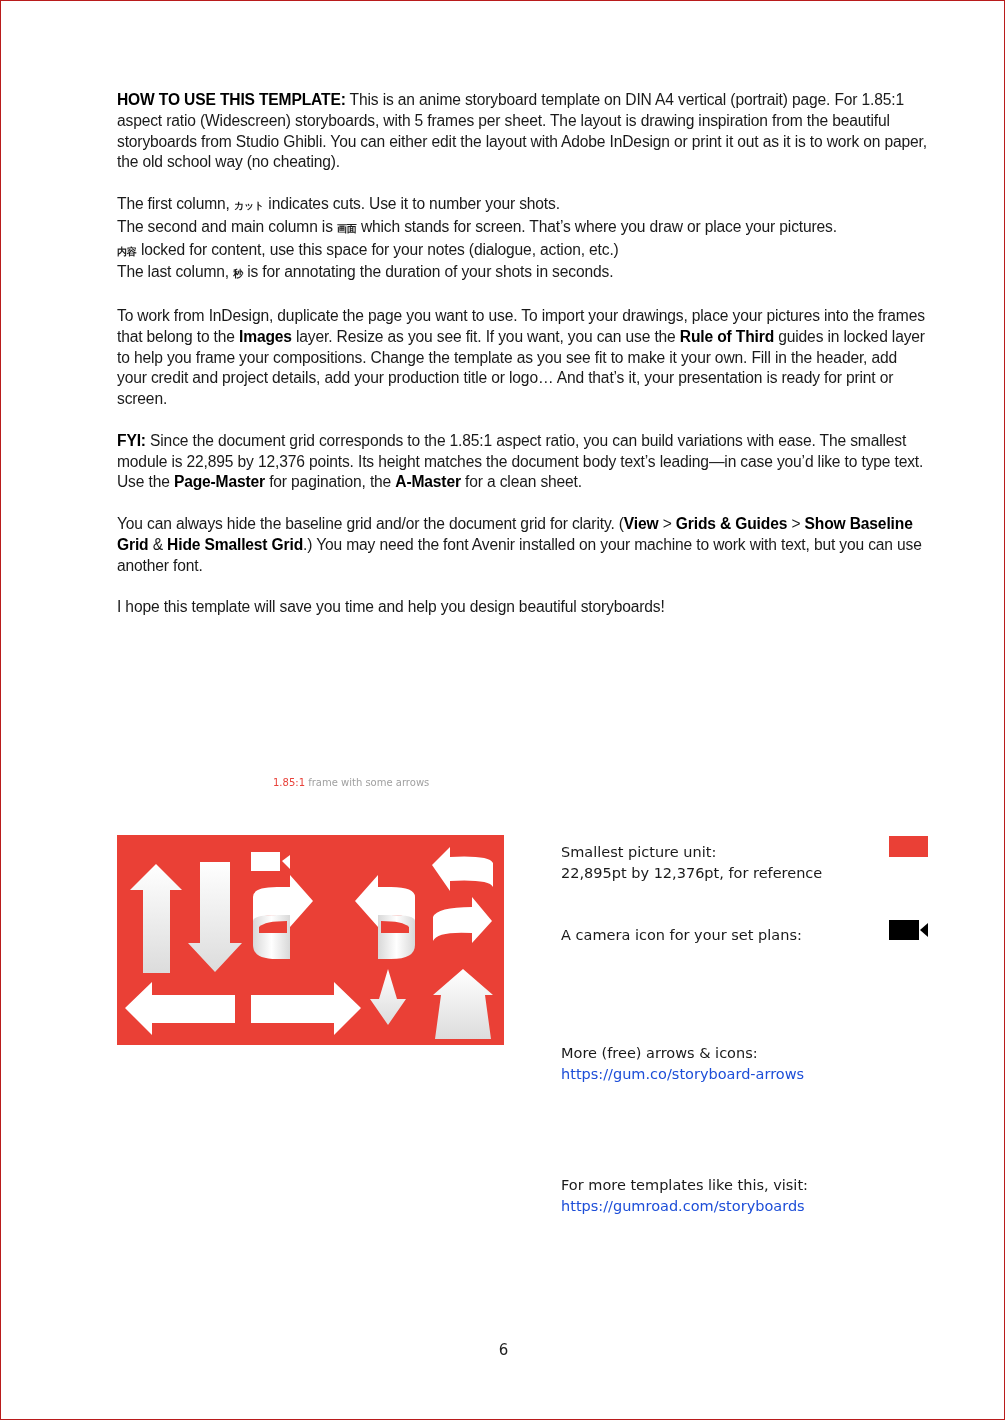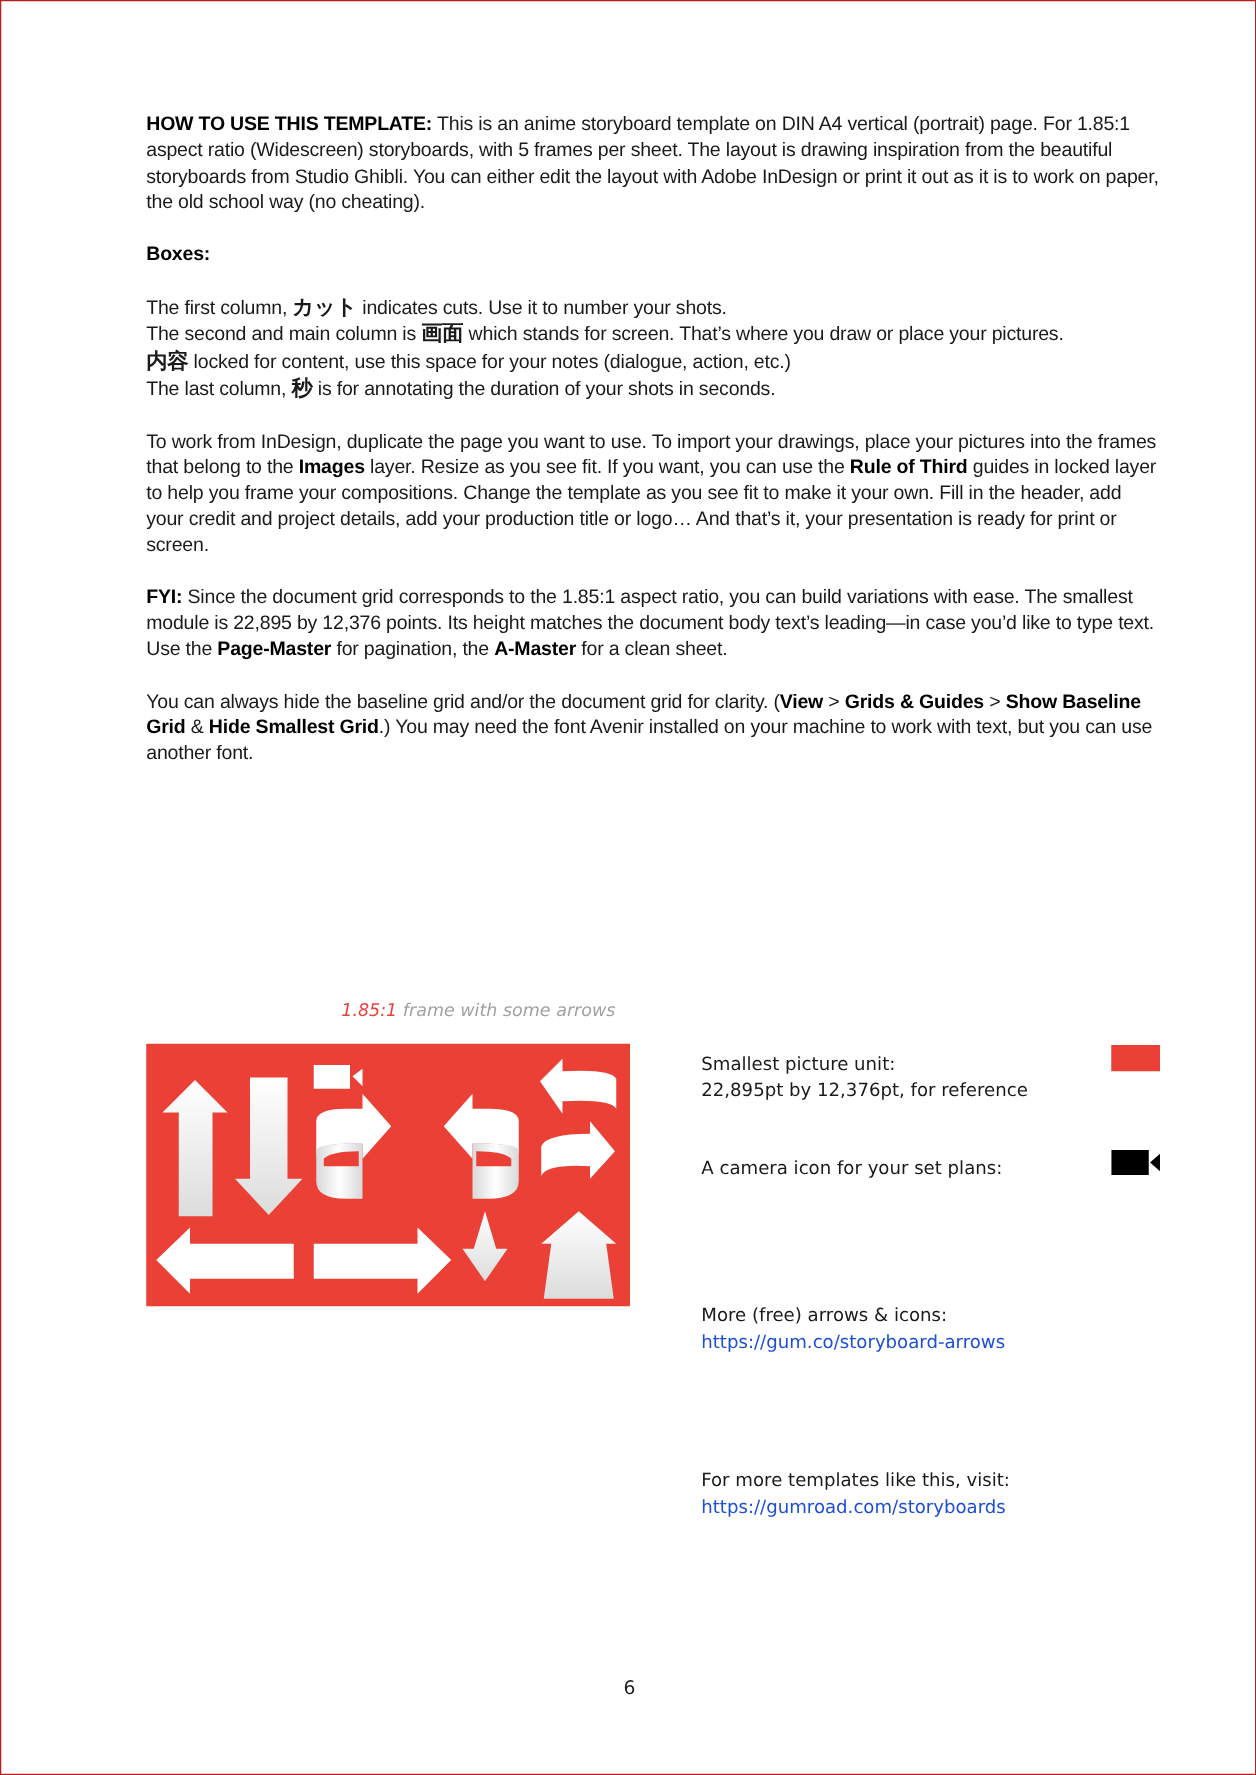--- a/index.html
+++ b/index.html
@@ -8,24 +8,24 @@
     position: absolute; left: 0; top: 0; width: 1003px; height: 1418px;
     border: 1px solid #b91c1c; background: #fff;
   }
   .body-text {
     position: absolute; left: 116px; top: 89px; width: 810px;
     font-family: "Liberation Sans", sans-serif; font-size: 15.6px; line-height: 20.8px;
     color: #1a1a1a; letter-spacing: -0.15px;
   }
   .body-text p { margin: 0 0 20.8px 0; }
   .body-text b { font-weight: bold; color: #000; }
-  .kanji { font-family: "DejaVu Sans", sans-serif; font-weight: bold; font-size: 17px; }
+  .kanji { font-family: "DejaVu Sans", sans-serif; font-weight: bold; font-size: 10px; }
   .frame-caption {
-    position: absolute; left: 272px; top: 800px;
-    font-family: "DejaVu Sans", sans-serif; font-style: italic; font-size: 14px; color: #a0a0a0;
+    position: absolute; left: 272px; top: 776px;
+    font-family: "DejaVu Sans", sans-serif; font-size: 10px; color: #a0a0a0;
   }
   .frame-caption .ratio { color: #e8423a; }
   .arrow-frame {
     position: absolute; left: 116px; top: 834px; width: 387px; height: 210px;
     background: #ea4036;
   }
   .arrow-frame svg { position: absolute; left: 0; top: 0; }
   .side-text {
     position: absolute; left: 541px;
     font-family: "DejaVu Sans", sans-serif; font-size: 14.5px; line-height: 21px; color: #1a1a1a; margin-left: 19px;
@@ -39,36 +39,36 @@
   }
 </style>
 </head>
 <body>
 
 <div class="page">
 
   <div class="body-text">
     <p><b>HOW TO USE THIS TEMPLATE:</b><span> This is an anime storyboard template on DIN A4 vertical (portrait) page. For 1.85:1 aspect ratio (Widescreen) storyboards, with 5 frames per sheet. The layout is drawing inspiration from the beautiful storyboards from Studio Ghibli. You can either edit the layout with Adobe InDesign or print it out as it is to work on paper, the old school way (no cheating).</span></p>
 
-    <p><b>Boxes:</b></p>
 
     <p>
       <span>The first column, </span><span class="kanji">カット</span><span> indicates cuts. Use it to number your shots.</span><br>
       <span>The second and main column is </span><span class="kanji">画面</span><span> which stands for screen. That’s where you draw or place your pictures.</span><br>
       <span class="kanji">内容</span><span> locked for content, use this space for your notes (dialogue, action, etc.)</span><br>
       <span>The last column, </span><span class="kanji">秒</span><span> is for annotating the duration of your shots in seconds.</span>
     </p>
 
     <p><span>To work from InDesign, duplicate the page you want to use. To import your drawings, place your pictures into the frames that belong to the </span><b>Images</b><span> layer. Resize as you see fit. If you want, you can use the </span><b>Rule of Third</b><span> guides in locked layer to help you frame your compositions. Change the template as you see fit to make it your own. Fill in the header, add your credit and project details, add your production title or logo… And that’s it, your presentation is ready for print or screen.</span></p>
 
 
     <p><b>FYI:</b><span> Since the document grid corresponds to the 1.85:1 aspect ratio, you can build variations with ease. The smallest module is 22,895 by 12,376 points. Its height matches the document body text’s leading—in case you’d like to type text. Use the </span><b>Page-Master</b><span> for pagination, the </span><b>A-Master</b><span> for a clean sheet.</span></p>
 
     <p><span>You can always hide the baseline grid and/or the document grid for clarity. (</span><b>View</b><span> &gt; </span><b>Grids &amp; Guides</b><span> &gt; </span><b>Show Baseline Grid</b><span> &amp; </span><b>Hide Smallest Grid</b><span>.) You may need the font Avenir installed on your machine to work with text, but you can use another font.</span></p>
 
+    <p>I hope this template will save you time and help you design beautiful storyboards!</p>
   </div>
 
   <div class="frame-caption"><span class="ratio">1.85:1</span><span> frame with some arrows</span></div>
 
   <div class="arrow-frame">
     <svg width="387" height="210" viewBox="0 0 387 210">
       <defs>
         <linearGradient id="gv" x1="0" y1="0" x2="0" y2="1">
           <stop offset="0" stop-color="#ffffff"></stop>
             <stop offset="1" stop-color="#dcdcdc"></stop>

